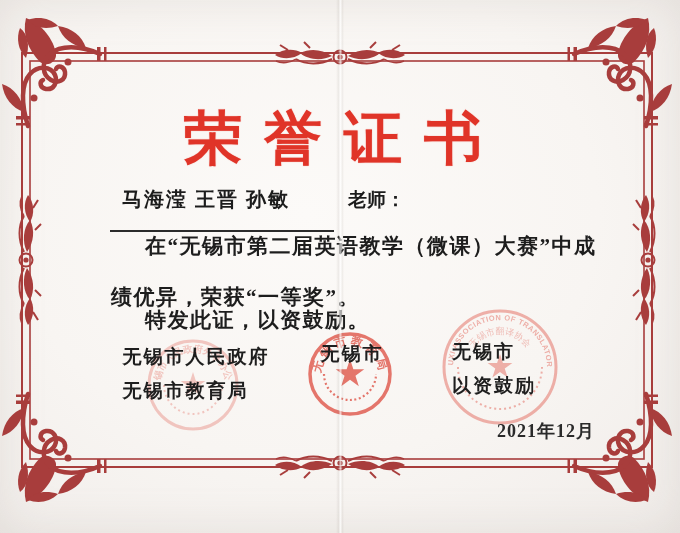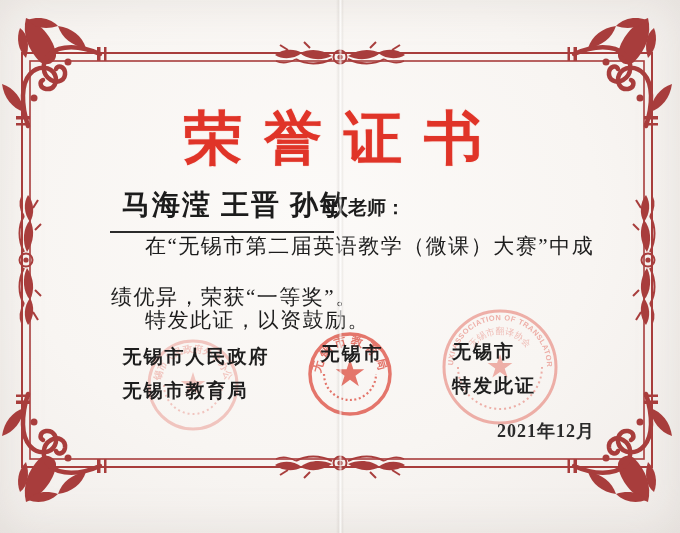--- a/index.html
+++ b/index.html
@@ -23,26 +23,26 @@
   }
   .title{
     position:absolute;left:0;right:0;top:100px;text-align:center;
     font-size:58px;font-weight:900;color:#e03428;
     letter-spacing:22px;padding-left:8px;
     text-shadow:0 0 1px rgba(224,52,40,0.6);
   }
   .recipients{position:absolute;left:110px;top:186px;white-space:nowrap;}
   .names{
     display:inline-block;width:212px;border-bottom:2px solid #2b2b2b;
-    font-size:28px;font-weight:700;color:#1c1c1c;letter-spacing:2px;
-    padding:0 0 7px 12px;
+    font-size:20px;font-weight:700;color:#1c1c1c;letter-spacing:2px;
+    padding:0 0 17px 12px;
   }
   .suffix{font-size:19px;font-weight:700;color:#1c1c1c;margin-left:14px;}
   .body-line{
-    position:absolute;font-size:21px;font-weight:400;color:#1d1d1d;
+    position:absolute;font-size:21px;font-weight:700;color:#1d1d1d;
     letter-spacing:1.5px;white-space:nowrap;
   }
   .bl1{left:145px;top:232px;}
   .bl2{left:111px;top:283px;}
   .bl3{left:145px;top:306px;}
   .sig{
     position:absolute;z-index:3;text-align:left;transform:translateX(-50%);
     font-size:19px;font-weight:700;color:#1e1e1e;letter-spacing:2px;white-space:nowrap;
   }
   .sig div{line-height:34px;}
@@ -162,20 +162,20 @@
 
     <div class="sig sig-left">
       <div>无锡市人民政府</div>
       <div>无锡市教育局</div>
     </div>
     <div class="sig sig-middle">
       <div>无锡市</div>
     </div>
     <div class="sig sig-right">
       <div>无锡市</div>
-      <div>特发此证</div>
+      <div>以资鼓励</div>
     </div>
 
     <div class="date">2021年12月</div>
   </div>
 
   <div class="fold"></div>
 </div>
 
 </body></html>

